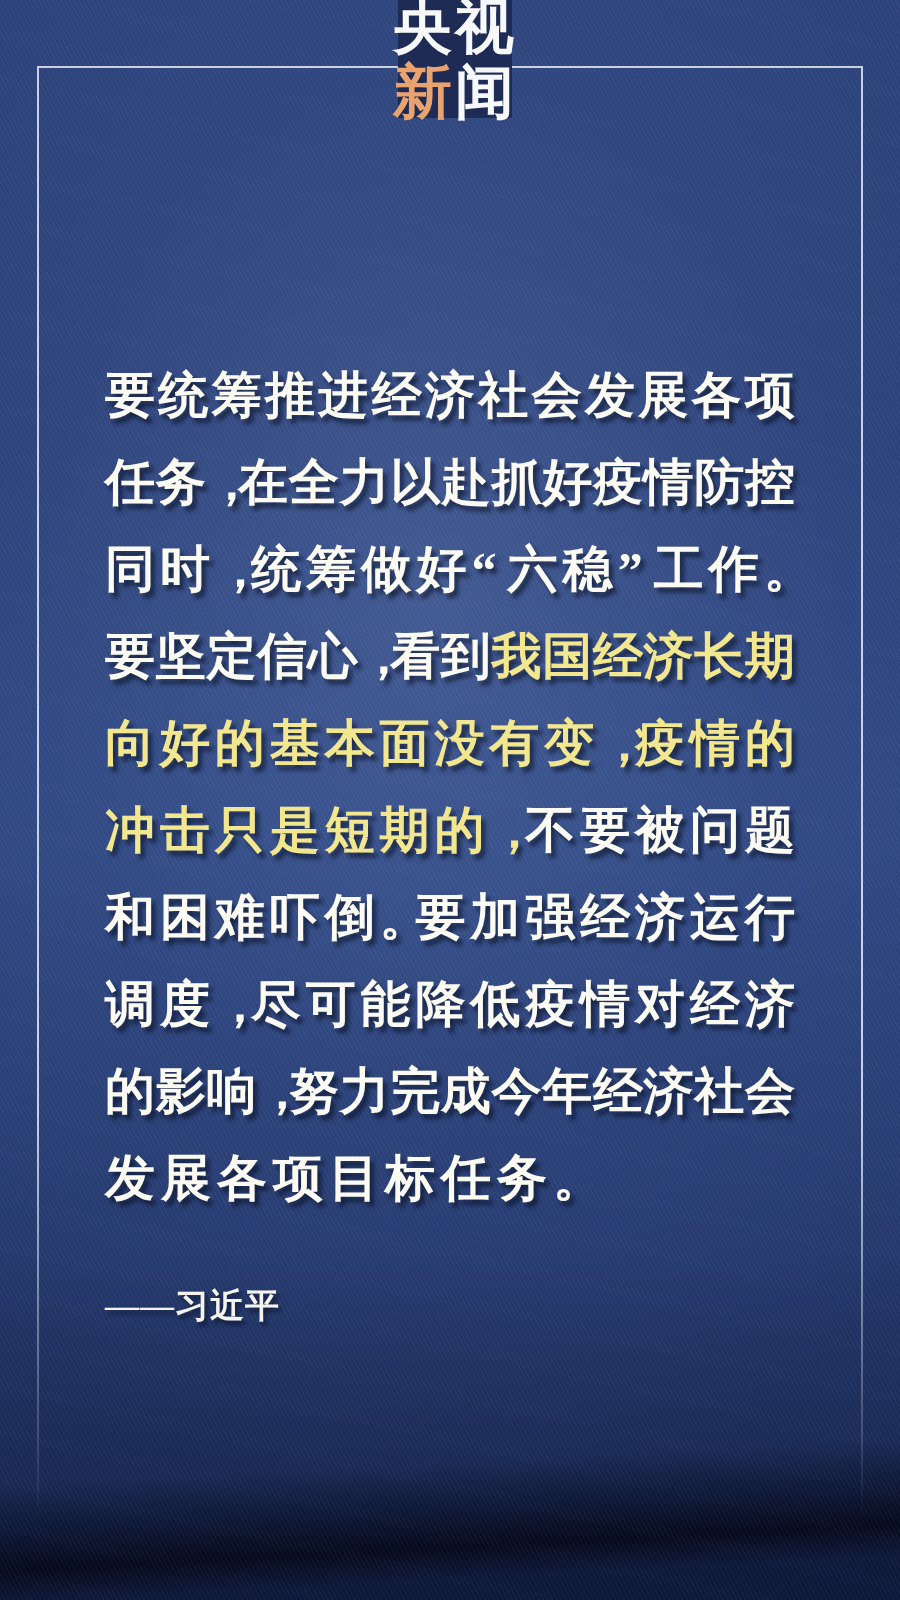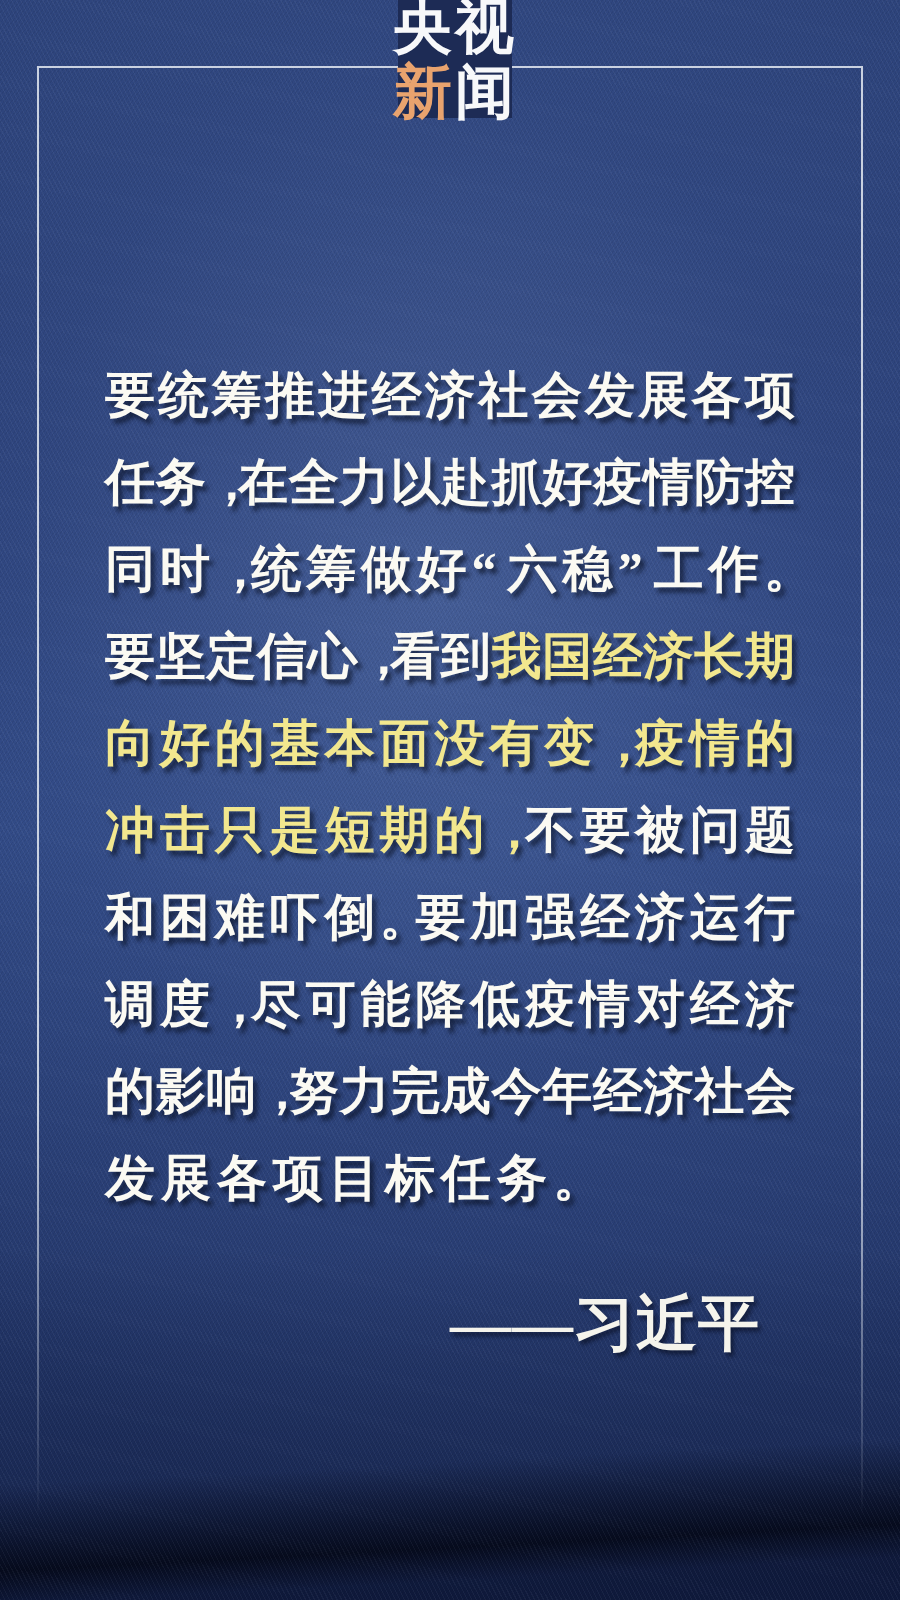--- a/index.html
+++ b/index.html
@@ -68,22 +68,21 @@
   .quote-line .char{
     flex:0 0 auto;
     text-shadow:4px 5px 4px rgba(4,8,22,0.58);
   }
   .quote-line .punct{width:0.62em; overflow:visible; white-space:nowrap;}
   .quote-line .hl{color:#f2e78e;}
   .attribution{
     position:absolute;
     left:105px; top:1283px; width:690px;
     box-sizing:border-box; padding-right:35px;
-    text-align:right;
-    font-size:61px; font-weight:bold;
+    font-size:34px; font-weight:bold;
     color:#f5f4ec;
     text-shadow:3px 4px 4px rgba(4,8,22,0.55);
     z-index:4;
     letter-spacing:1px;
   }
 </style>
 </head>
 <body>
 
 <div class="poster">

